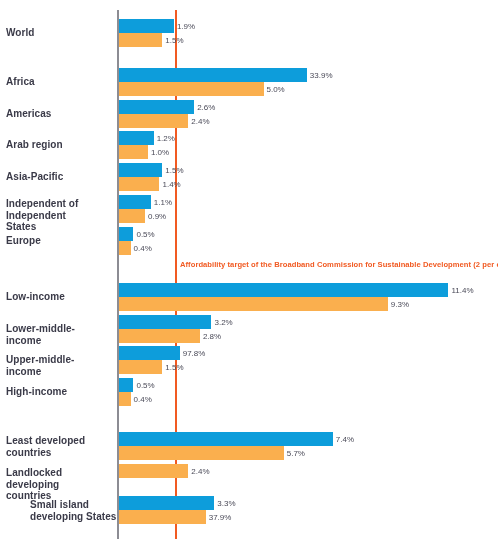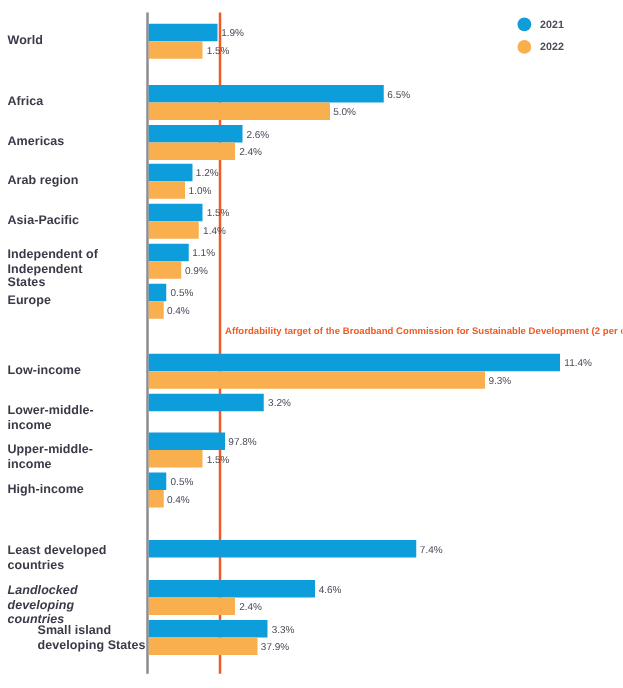--- a/index.html
+++ b/index.html
@@ -119,30 +119,20 @@
 </style>
 </head>
 <body>
 
 <div id="chart-root">
 
   <div class="axis-line" style="background: rgb(140, 140, 147);"></div>
   <div class="target-line" style="background: rgb(241, 90, 34);"></div>
   <div class="target-note" style="color: rgb(241, 90, 34);">Affordability target of the Broadband Commission for Sustainable Development  (2 per cent)</div>
 
-  <div class="legend">
-    <div class="legend-item">
-      <span class="legend-swatch" style="background: rgb(13, 157, 219);"></span>
-      <span class="legend-label">2021</span>
-    </div>
-    <div class="legend-item">
-      <span class="legend-swatch" style="background: rgb(250, 175, 78);"></span>
-      <span class="legend-label">2022</span>
-    </div>
-  </div>
 
   <div id="groups-container">
       <div class="group" style="top: 19px;">
         <div class="cat-label" style="top: 8px;">
           <div>World</div>
         </div>
         <div class="bars">
           <div class="bar-row">
             <div class="bar y2021" style="width: 54.91px; background: rgb(13, 157, 219);"></div>
             <span class="bar-value">1.9%</span>
@@ -153,21 +143,21 @@
           </div>
         </div>
       </div>
       <div class="group" style="top: 68px;">
         <div class="cat-label" style="top: 8px;">
           <div>Africa</div>
         </div>
         <div class="bars">
           <div class="bar-row">
             <div class="bar y2021" style="width: 187.85px; background: rgb(13, 157, 219);"></div>
-            <span class="bar-value">6.5%</span>
+            <span class="bar-value">33.9%</span>
           </div>
           <div class="bar-row">
             <div class="bar y2022" style="width: 144.5px; background: rgb(250, 175, 78);"></div>
             <span class="bar-value">5.0%</span>
           </div>
         </div>
       </div>
       <div class="group" style="top: 100px;">
         <div class="cat-label" style="top: 8px;">
           <div>Americas</div>
@@ -261,20 +251,24 @@
       </div>
       <div class="group" style="top: 315px;">
         <div class="cat-label" style="top: 8px;">
           <div>Lower-middle-income</div>
         </div>
         <div class="bars">
           <div class="bar-row">
             <div class="bar y2021" style="width: 92.48px; background: rgb(13, 157, 219);"></div>
             <span class="bar-value">3.2%</span>
           </div>
+          <div class="bar-row">
+            <div class="bar y2022" style="width: 80.92px; background: rgb(250, 175, 78);"></div>
+            <span class="bar-value">2.8%</span>
+          </div>
         </div>
       </div>
       <div class="group" style="top: 346px;">
         <div class="cat-label" style="top: 8px;">
           <div>Upper-middle-income</div>
         </div>
         <div class="bars">
           <div class="bar-row">
             <div class="bar y2021" style="width: 60.69px; background: rgb(13, 157, 219);"></div>
             <span class="bar-value">97.8%</span>
@@ -303,32 +297,32 @@
       <div class="group" style="top: 432px;">
         <div class="cat-label" style="top: 3px;">
           <div>Least developed</div>
           <div>countries</div>
         </div>
         <div class="bars">
           <div class="bar-row">
             <div class="bar y2021" style="width: 213.86px; background: rgb(13, 157, 219);"></div>
             <span class="bar-value">7.4%</span>
           </div>
+          <div class="bar-row">
+            <div class="bar y2022" style="width: 164.73px; background: rgb(250, 175, 78);"></div>
+            <span class="bar-value">5.7%</span>
+          </div>
         </div>
       </div>
       <div class="group" style="top: 464px;">
-        <div class="cat-label" style="top: 3px; font-style: italic;">
+        <div class="cat-label" style="top: 3px;">
           <div>Landlocked developing</div>
           <div>countries</div>
         </div>
         <div class="bars">
-          <div class="bar-row">
-            <div class="bar y2021" style="width: 132.94px; background: rgb(13, 157, 219);"></div>
-            <span class="bar-value">4.6%</span>
-          </div>
           <div class="bar-row">
             <div class="bar y2022" style="width: 69.36px; background: rgb(250, 175, 78);"></div>
             <span class="bar-value">2.4%</span>
           </div>
         </div>
       </div>
       <div class="group" style="top: 496px;">
         <div class="cat-label" style="top: 3px; margin-left: 24px;">
           <div>Small island</div>
           <div>developing States</div>

